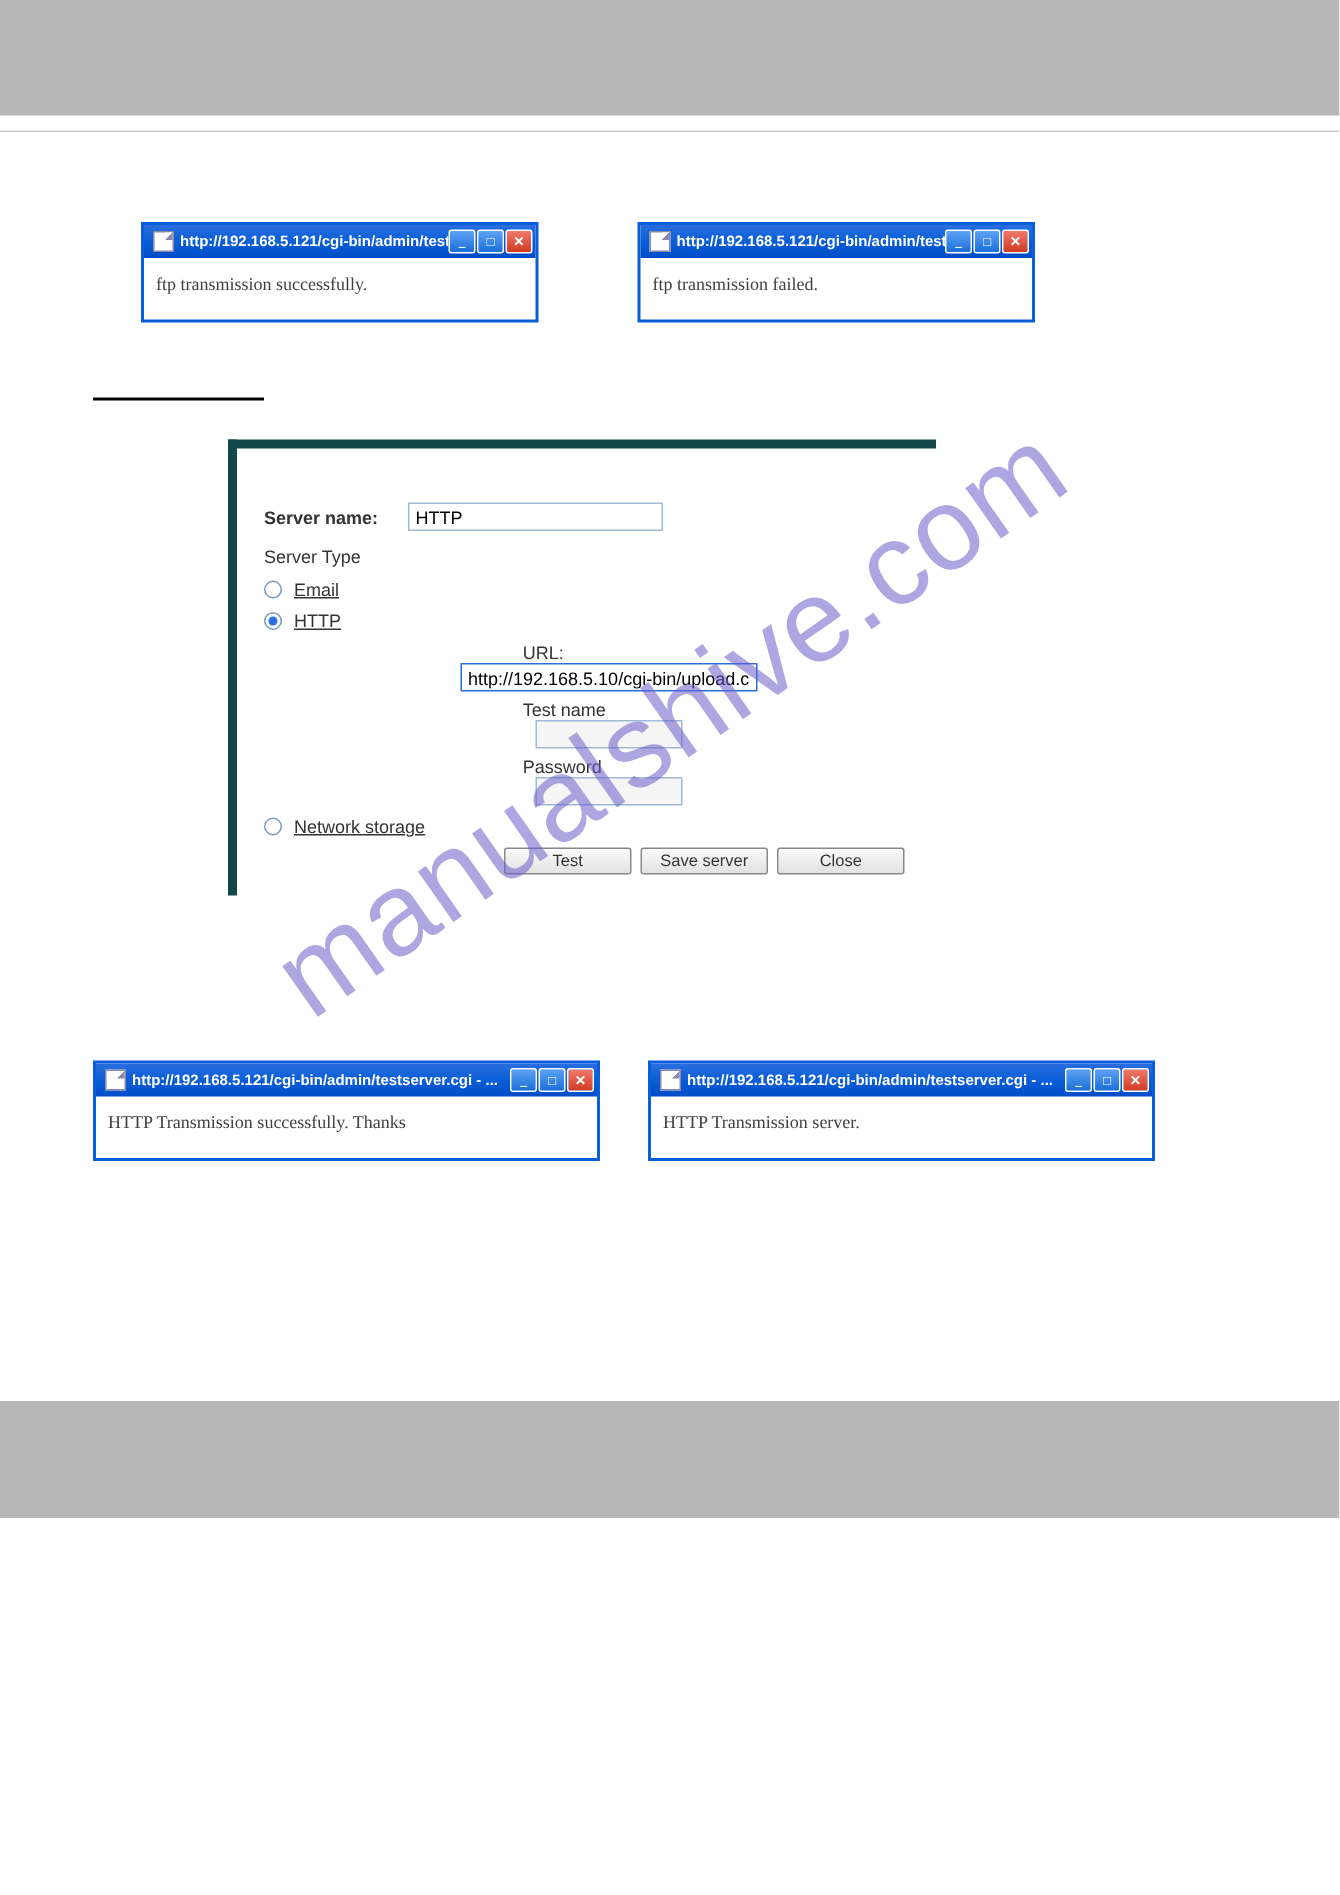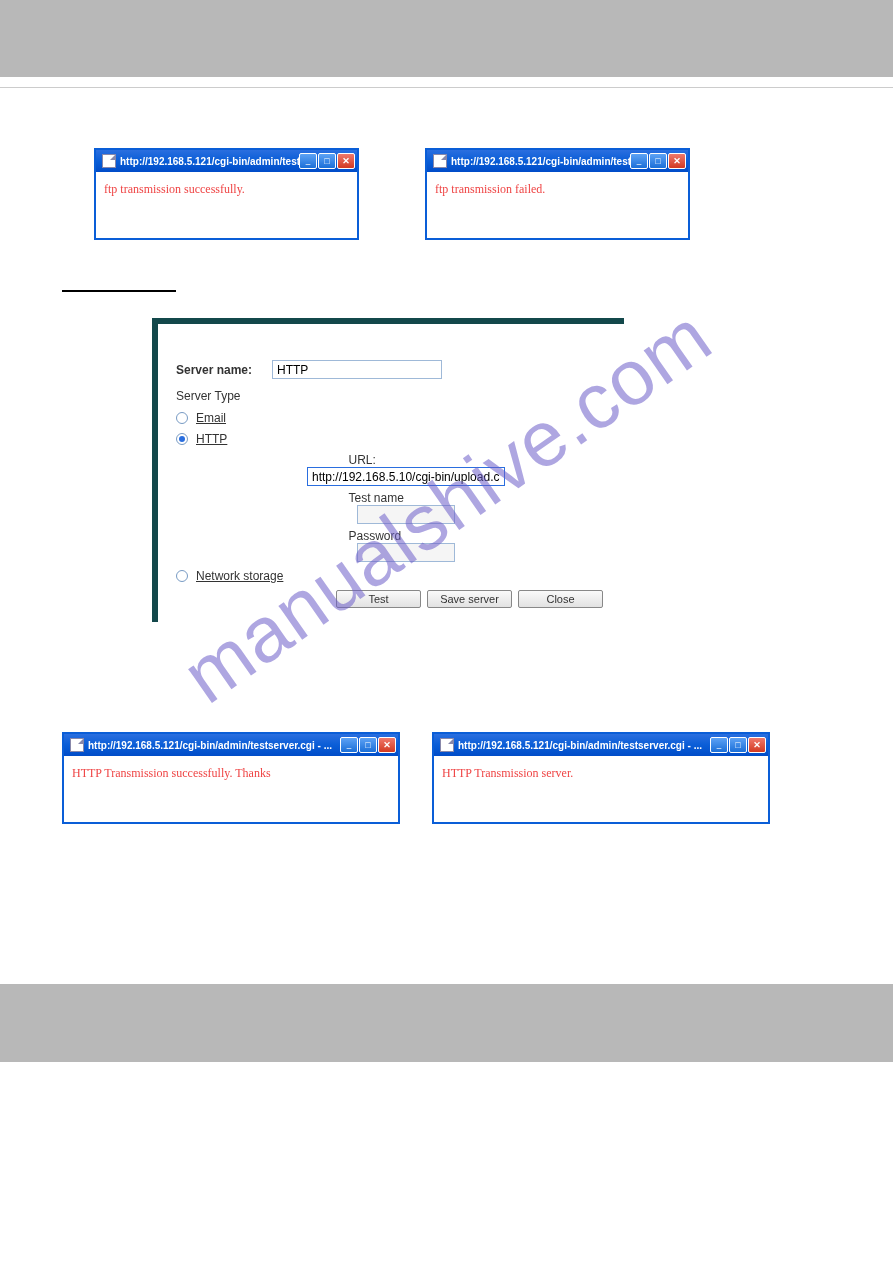--- a/index.html
+++ b/index.html
@@ -13,21 +13,21 @@
   .popup-window.wide { width: 338px; }
   .popup-titlebar { background: linear-gradient(to bottom, #2a6edf 0%, #0a5ed7 50%, #004cc8 100%); height: 22px; display: flex; align-items: center; padding: 0 2px 0 6px; position: relative; }
   .popup-pageicon { width: 14px; height: 14px; background: #fff; margin-right: 4px; border: 1px solid #88a; position: relative; }
   .popup-pageicon::after { content: ""; position: absolute; top: 0; right: 0; width: 5px; height: 5px; background: linear-gradient(135deg, #fff 48%, #88a 52%); }
   .popup-title-text { color: #fff; font-size: 10px; font-weight: bold; font-family: Arial, sans-serif; white-space: nowrap; overflow: hidden; flex: 1; }
   .win-btns { display: flex; gap: 1px; }
   .win-btn { width: 18px; height: 16px; border: 1px solid #fff; border-radius: 2px; display: flex; align-items: center; justify-content: center; font-size: 9px; font-weight: bold; color: #fff; }
   .btn-min { background: linear-gradient(#5da2f5,#1b6fd8); }
   .btn-max { background: linear-gradient(#5da2f5,#1b6fd8); }
   .btn-close { background: linear-gradient(#f0796b,#d23a22); }
-  .popup-body { padding: 10px 8px 41px 8px; font-size: 12px; color: #ef4444; }
+  .popup-body { padding: 10px 8px 16px 8px; font-size: 12px; color: #404040; }
   .section-underline { width: 114px; border-bottom: 2px solid #000; margin-bottom: 26px; }
   .config-panel-wrap { margin-left: 90px; width: 472px; border-left: 6px solid #13484b; border-top: 6px solid #13484b; padding: 24px 18px 14px 18px; background: #fff; font-size: 12px; color: #333; margin-bottom: 110px; }
   .fld-row { display: flex; align-items: center; margin-bottom: 10px; margin-top: 12px; }
   .lbl-servername { font-weight: bold; width: 96px; }
   .txt-input { border: 1px solid #9fb9d8; height: 19px; padding: 0 4px; font-size: 12px; background: #fff; }
   .txt-input.server { width: 170px; }
   .section-lbl { font-weight: normal; margin-bottom: 8px; }
   .radio-row { display: flex; align-items: center; margin: 7px 0; text-decoration: underline; }
   .radio { width: 12px; height: 12px; border: 1px solid #789bc4; border-radius: 50%; margin-right: 8px; background: #fff; position: relative; flex-shrink: 0; }
   .radio.sel::after { content: ""; position: absolute; left: 2px; top: 2px; width: 6px; height: 6px; border-radius: 50%; background: #2a6edf; }

